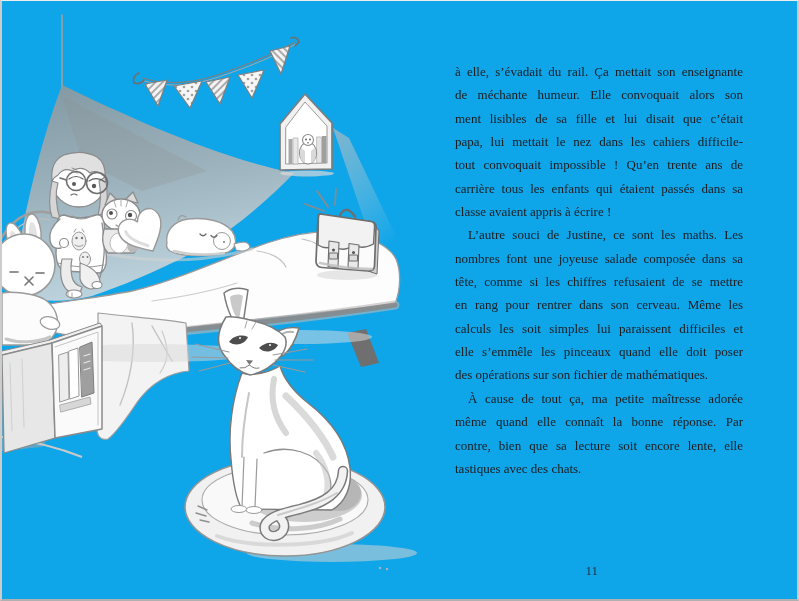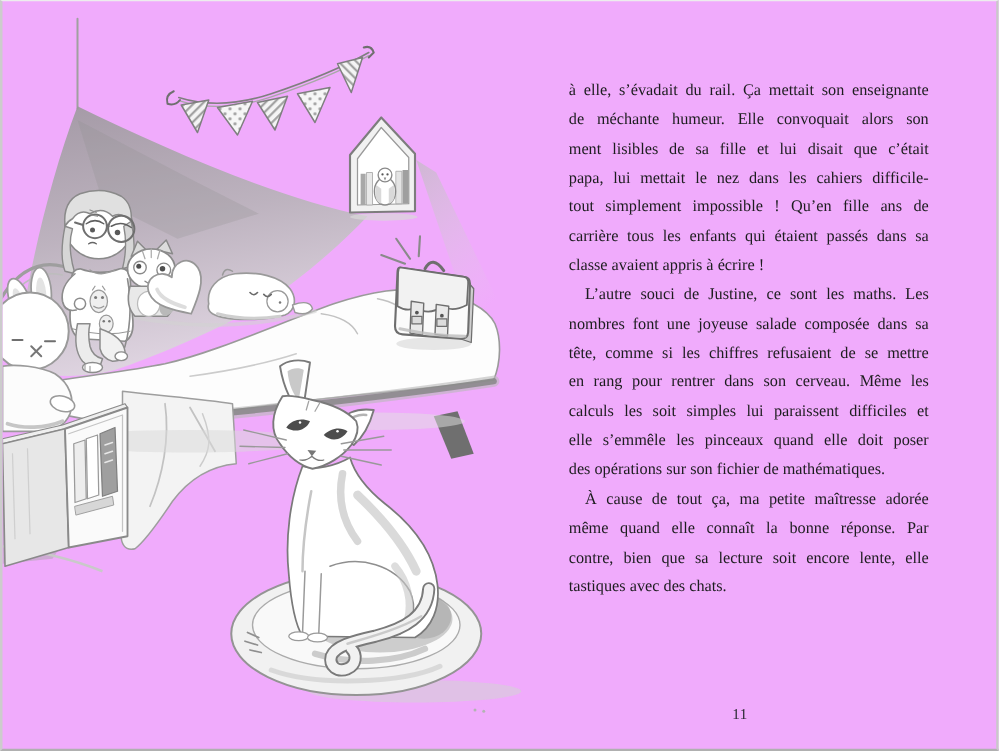--- a/index.html
+++ b/index.html
@@ -1,20 +1,20 @@
 <!DOCTYPE html>
 <html><head>
 <meta charset="utf-8">
 <style>
   html,body{margin:0;padding:0;background:#ffffff;}
   .screen{
     position:relative;
     width:799px;height:601px;
     box-sizing:border-box;
-    background:#f0abfc;
+    background:#0ea5e9;
     border-style:solid;
     border-width:1px 2px 2px 2px;
     border-color:#ededed #c9c9c9 #b0b0b0 #cccccc;
     overflow:hidden;
     font-family:"Liberation Serif","DejaVu Serif",serif;
   }
   .illustration-wrap{position:absolute;left:0;top:0;width:430px;height:601px;}
   .illustration-wrap svg{display:block;width:430px;height:601px;}
   .text-column{
     position:absolute;left:453px;top:59px;width:288px;
@@ -318,21 +318,21 @@
       </g>
     </svg>
   </div>
 
   <div class="text-column">
       <div class="para">
         <div class="line">à elle, s’évadait du rail. Ça mettait son enseignante</div>
         <div class="line">de méchante humeur. Elle convoquait alors son</div>
         <div class="line">ment lisibles de sa fille et lui disait que c’était</div>
         <div class="line">papa, lui mettait le nez dans les cahiers difficile-</div>
-        <div class="line">tout simplement impossible ! Qu’en fille ans de</div>
+        <div class="line">tout convoquait impossible ! Qu’en trente ans de</div>
         <div class="line">carrière tous les enfants qui étaient passés dans sa</div>
         <div class="line last">classe avaient appris à écrire !</div>
       </div>
       <div class="para">
         <div class="line indent">L’autre souci de Justine, ce sont les maths. Les</div>
         <div class="line">nombres font une joyeuse salade composée dans sa</div>
         <div class="line">tête, comme si les chiffres refusaient de se mettre</div>
         <div class="line">en rang pour rentrer dans son cerveau. Même les</div>
         <div class="line">calculs les soit simples lui paraissent difficiles et</div>
         <div class="line">elle s’emmêle les pinceaux quand elle doit poser</div>

